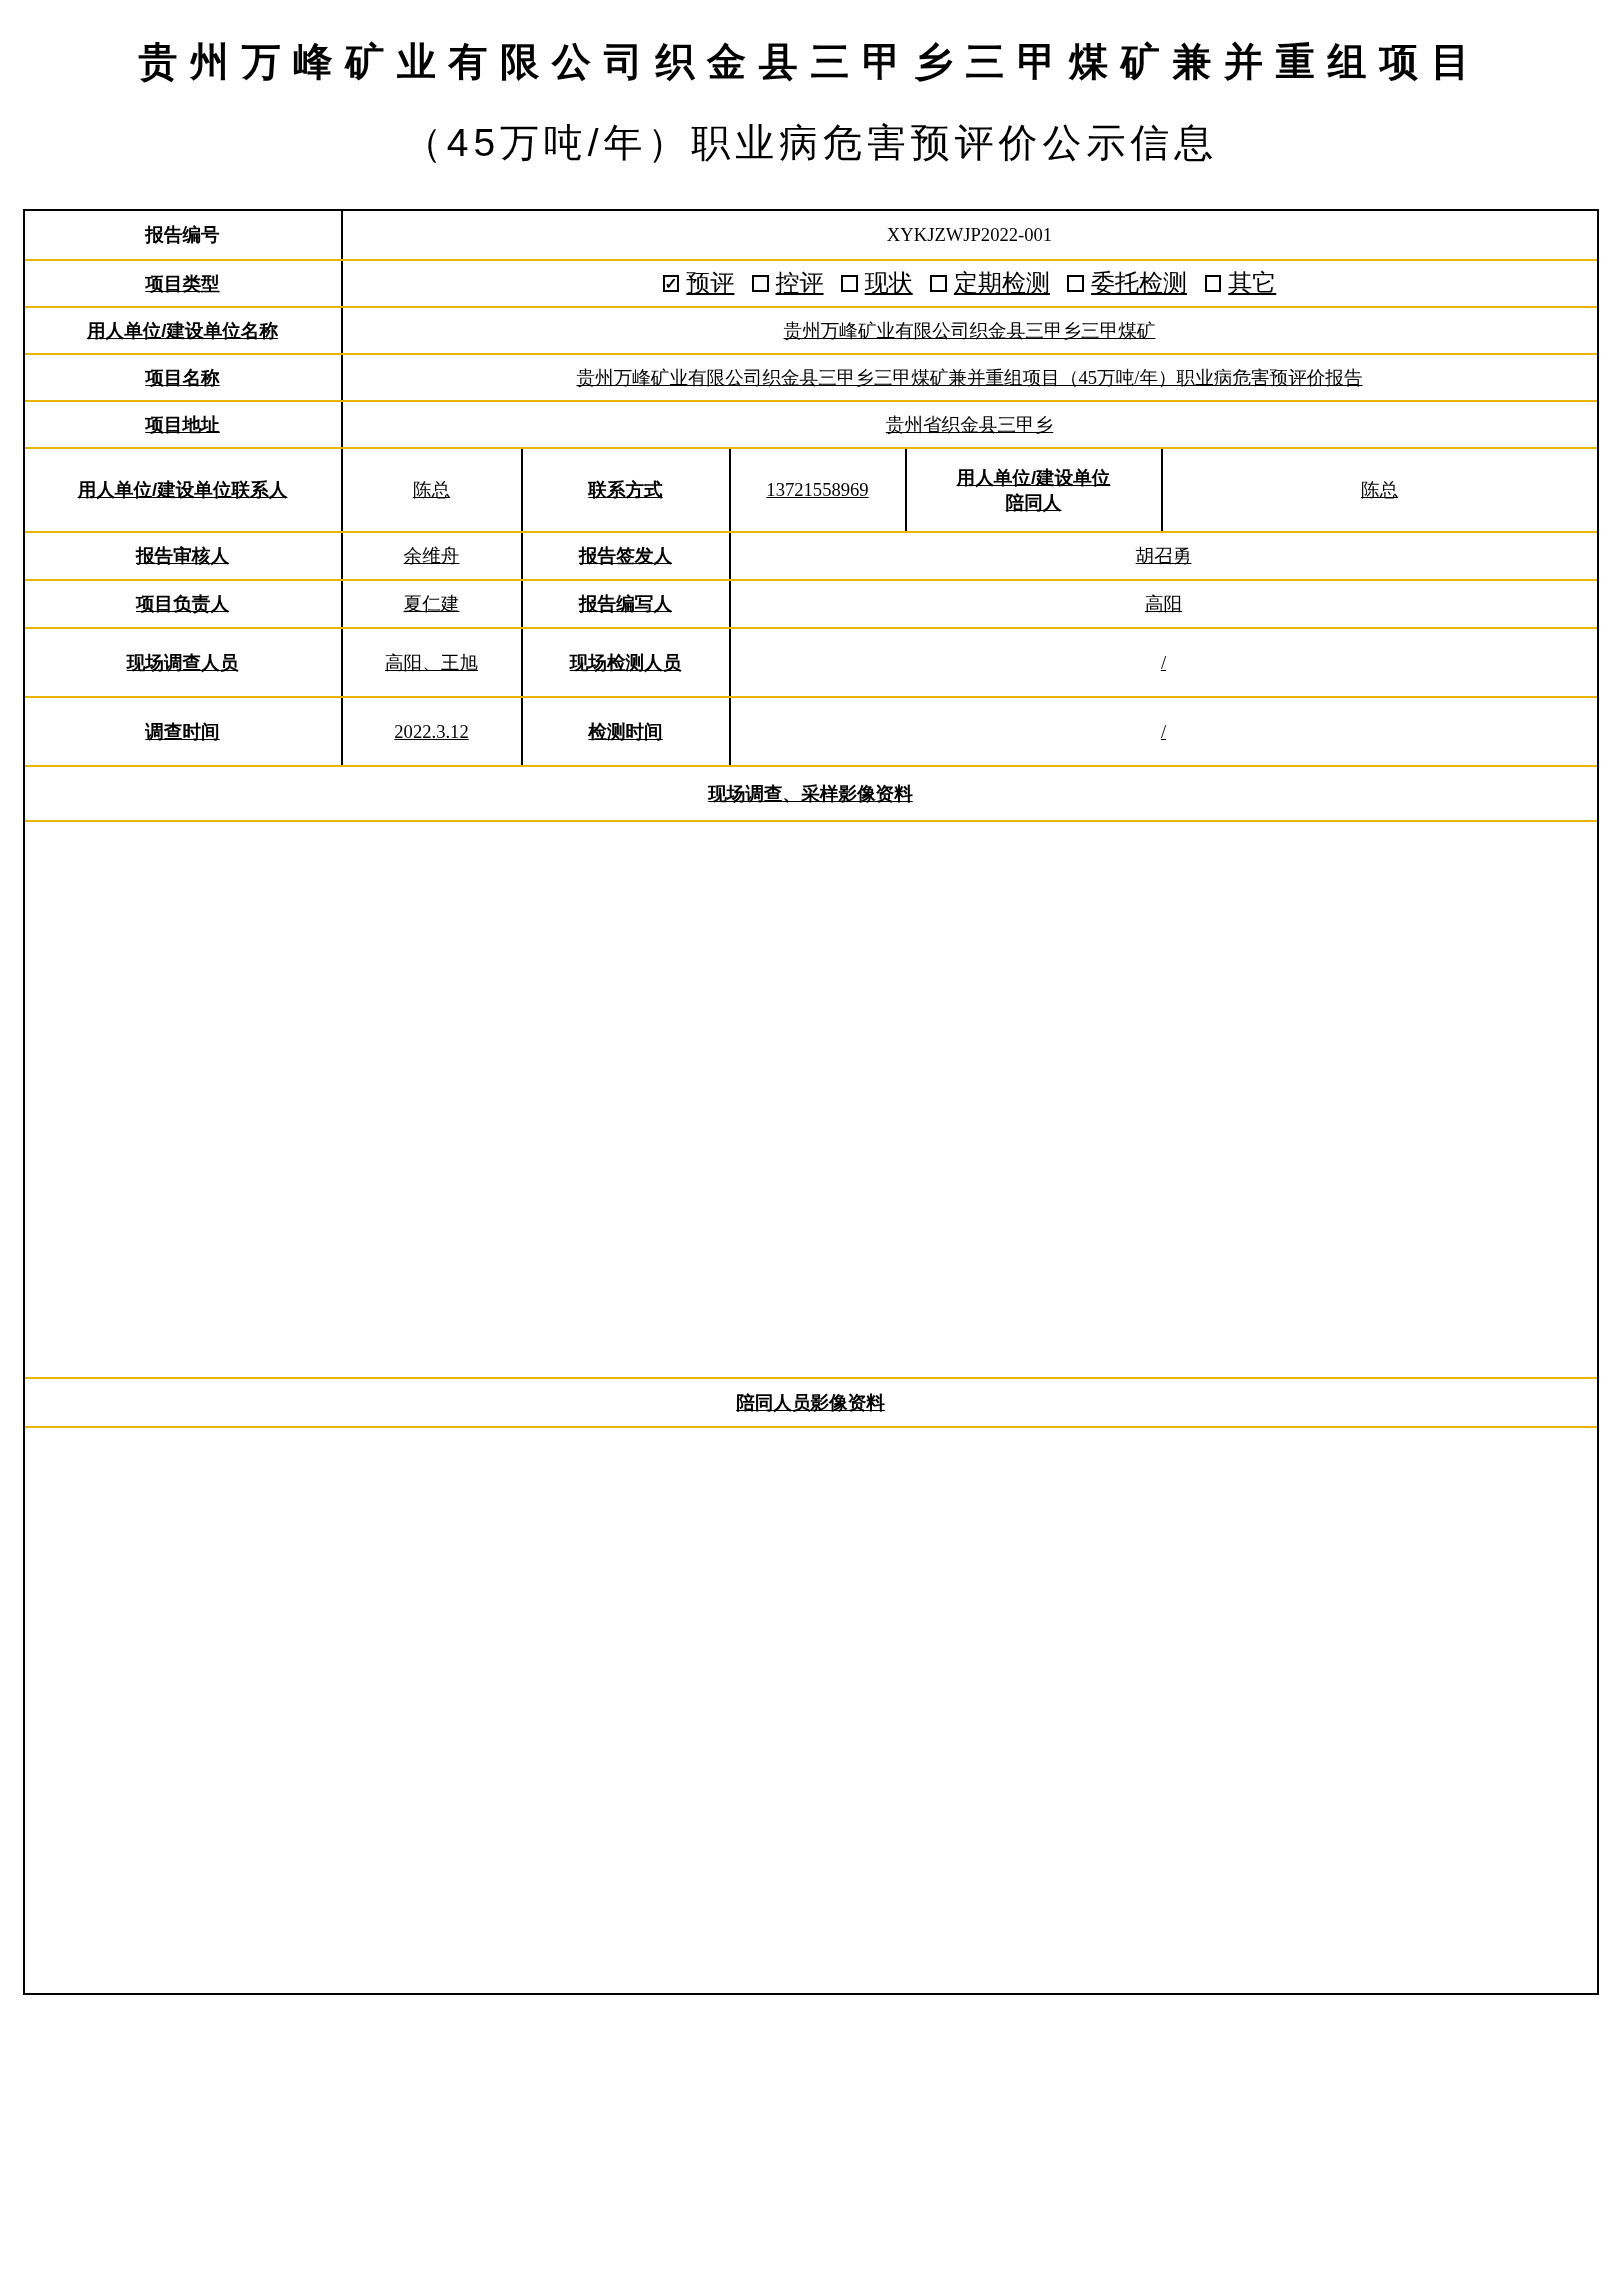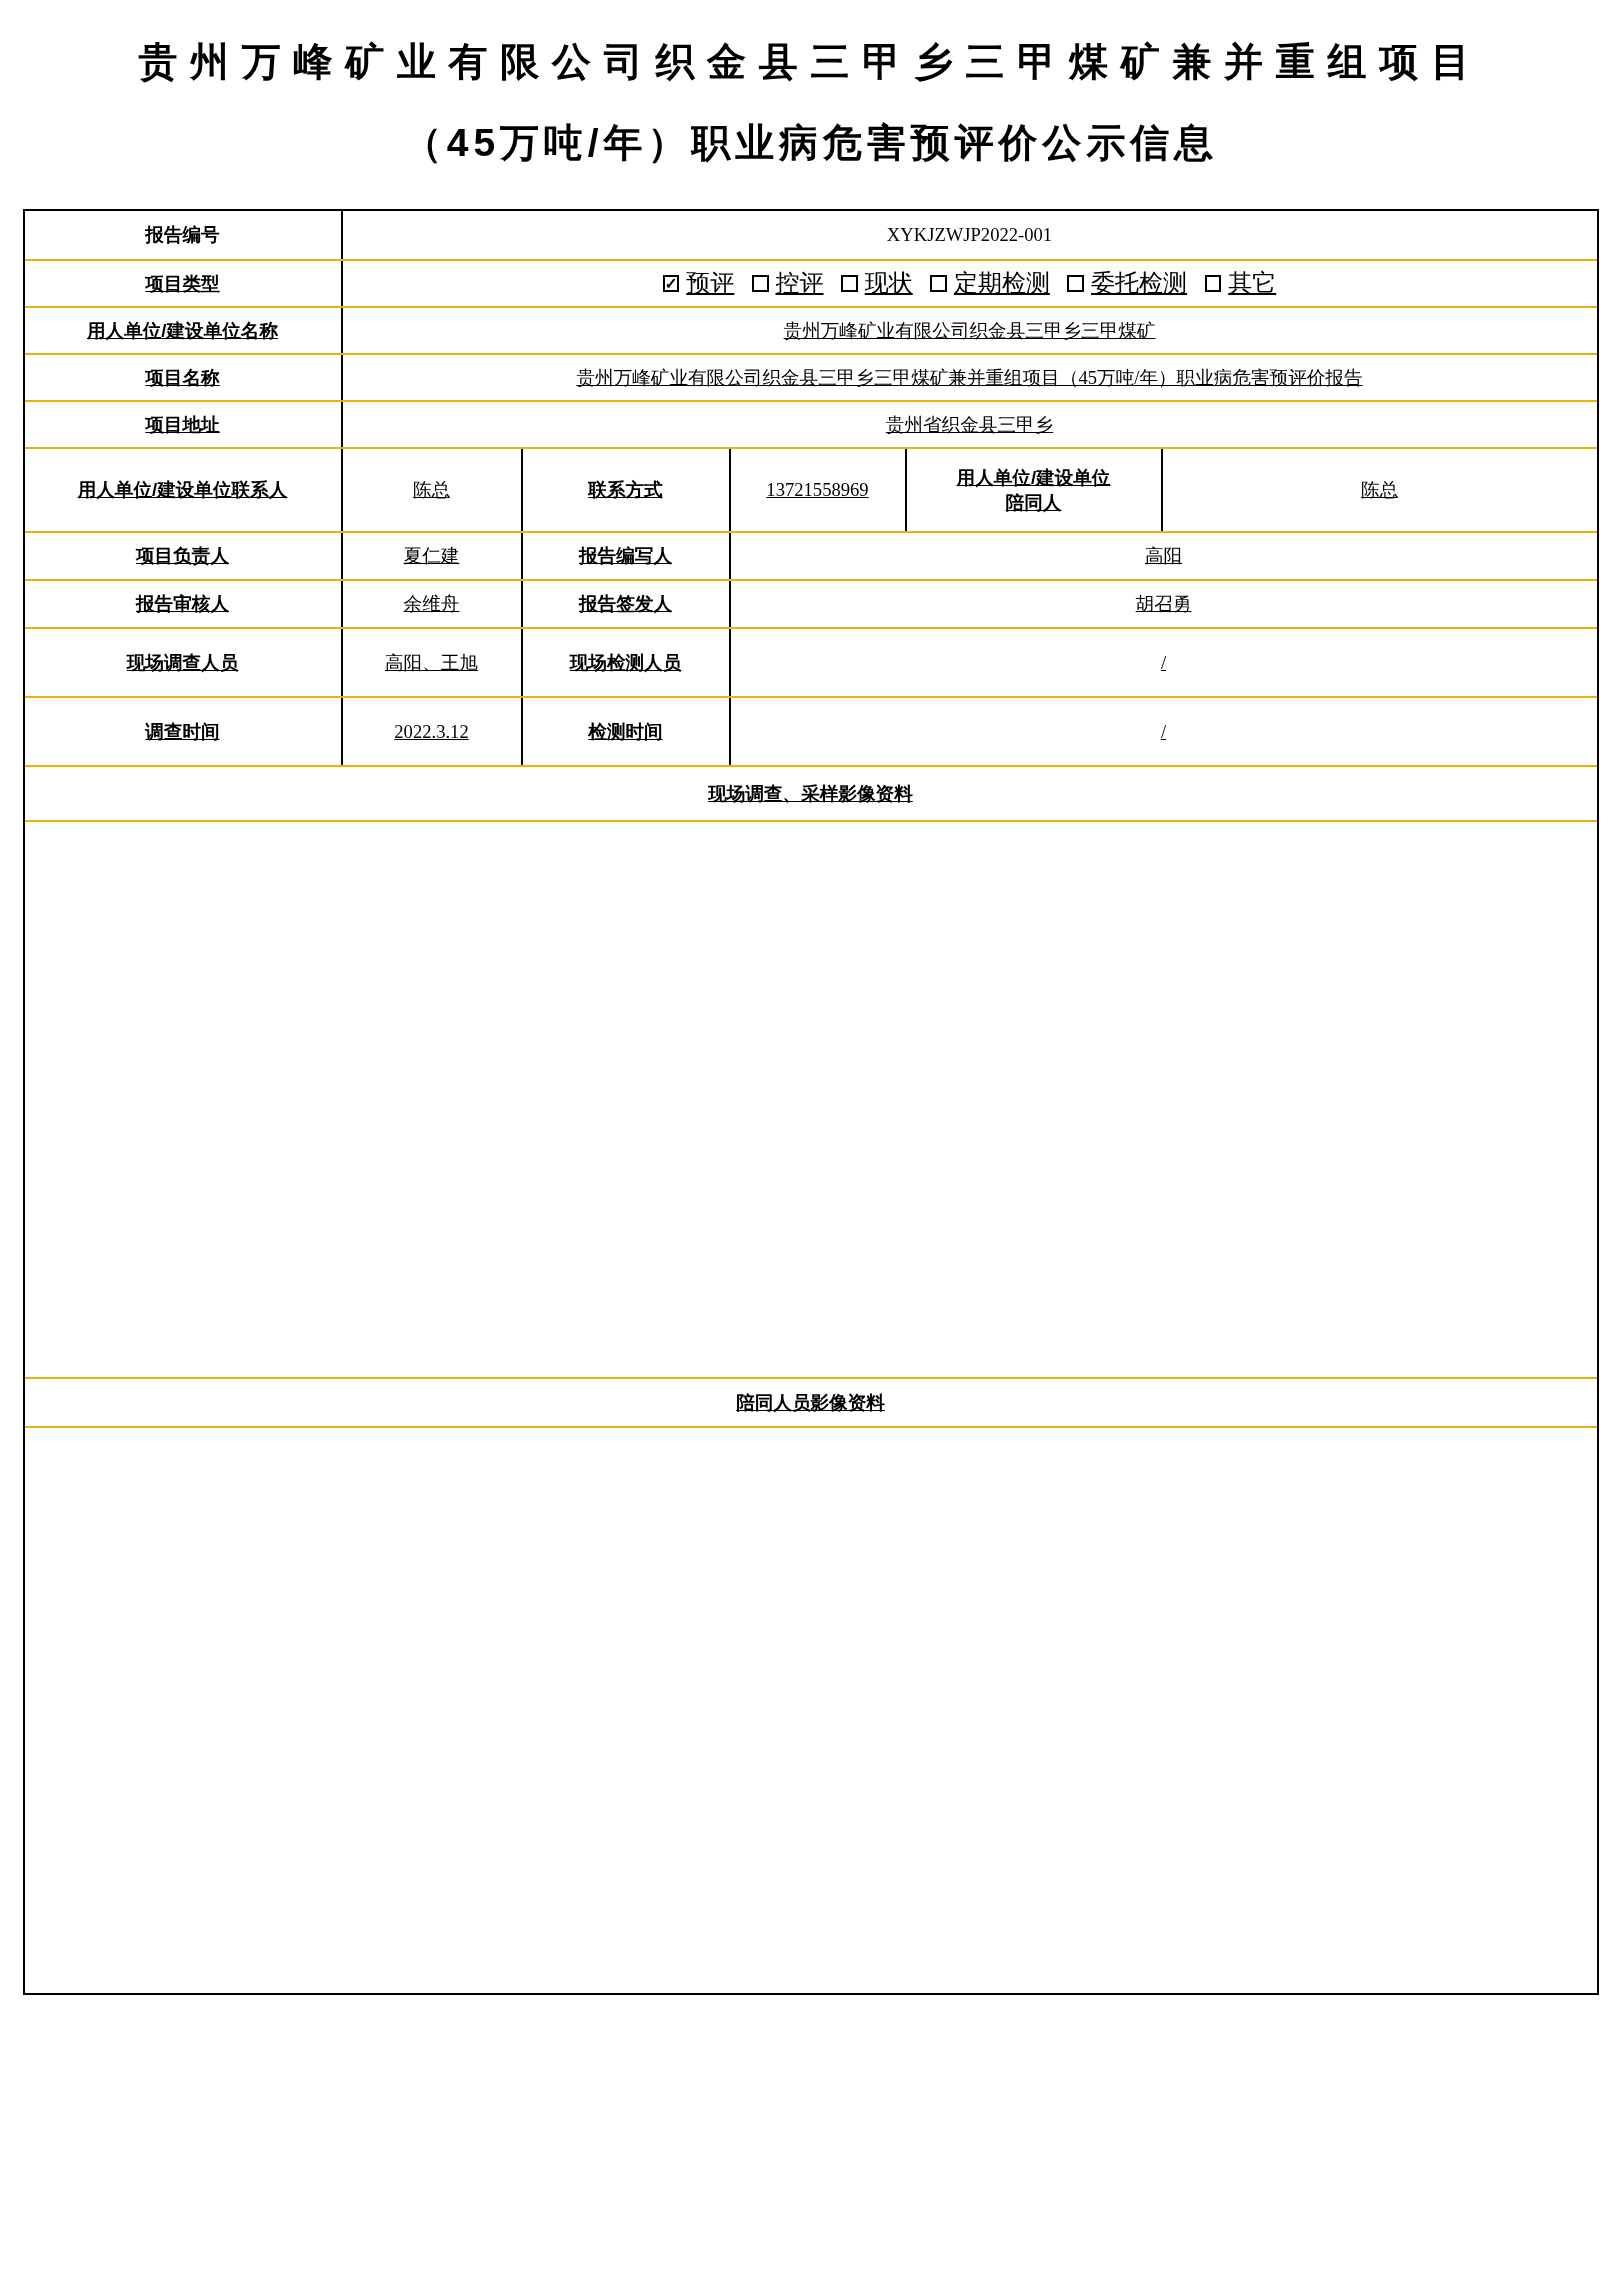--- a/index.html
+++ b/index.html
@@ -16,21 +16,21 @@
   .title-block { position: absolute; top: 35px; left: 0; width: 100%; text-align: center; }
   .title-line1 {
     font-family: "Liberation Sans", "DejaVu Sans", sans-serif;
     font-weight: bold;
     font-size: 39px;
     letter-spacing: 12.7px;
     white-space: nowrap;
   }
   .title-line2 {
     font-family: "Liberation Sans", "DejaVu Sans", sans-serif;
-    font-weight: bold;
+    font-weight: normal;
     font-size: 39px;
     letter-spacing: 4.9px;
     margin-top: 27.4px;
     white-space: nowrap;
   }
   .tbl {
     position: absolute;
     left: 22.5px;
     top: 209px;
     width: 1576px;
@@ -155,31 +155,31 @@
       <div class="cell lbl w-label">用人单位/建设单位联系人</div>
       <div class="cell val w-v1">陈总</div>
       <div class="cell lbl w-l2">联系方式</div>
       <div class="cell val w-v2">13721558969</div>
       <div class="cell lbl w-l3 prewrap">用人单位/建设单位
 陪同人</div>
       <div class="cell val grow">陈总</div>
     </div>
 
     <div class="row h49">
+      <div class="cell lbl w-label">报告审核人</div>
+      <div class="cell val w-v1">余维舟</div>
+      <div class="cell lbl w-l2">报告签发人</div>
+      <div class="cell val grow">胡召勇</div>
+    </div>
+
+    <div class="row h49">
       <div class="cell lbl w-label">项目负责人</div>
       <div class="cell val w-v1">夏仁建</div>
       <div class="cell lbl w-l2">报告编写人</div>
       <div class="cell val grow">高阳</div>
-    </div>
-
-    <div class="row h49">
-      <div class="cell lbl w-label">报告审核人</div>
-      <div class="cell val w-v1">余维舟</div>
-      <div class="cell lbl w-l2">报告签发人</div>
-      <div class="cell val grow">胡召勇</div>
     </div>
 
     <div class="row h52">
       <div class="cell lbl w-label">现场调查人员</div>
       <div class="cell val w-v1">高阳、王旭</div>
       <div class="cell lbl w-l2">现场检测人员</div>
       <div class="cell val grow">/</div>
     </div>
 
     <div class="row h52">

